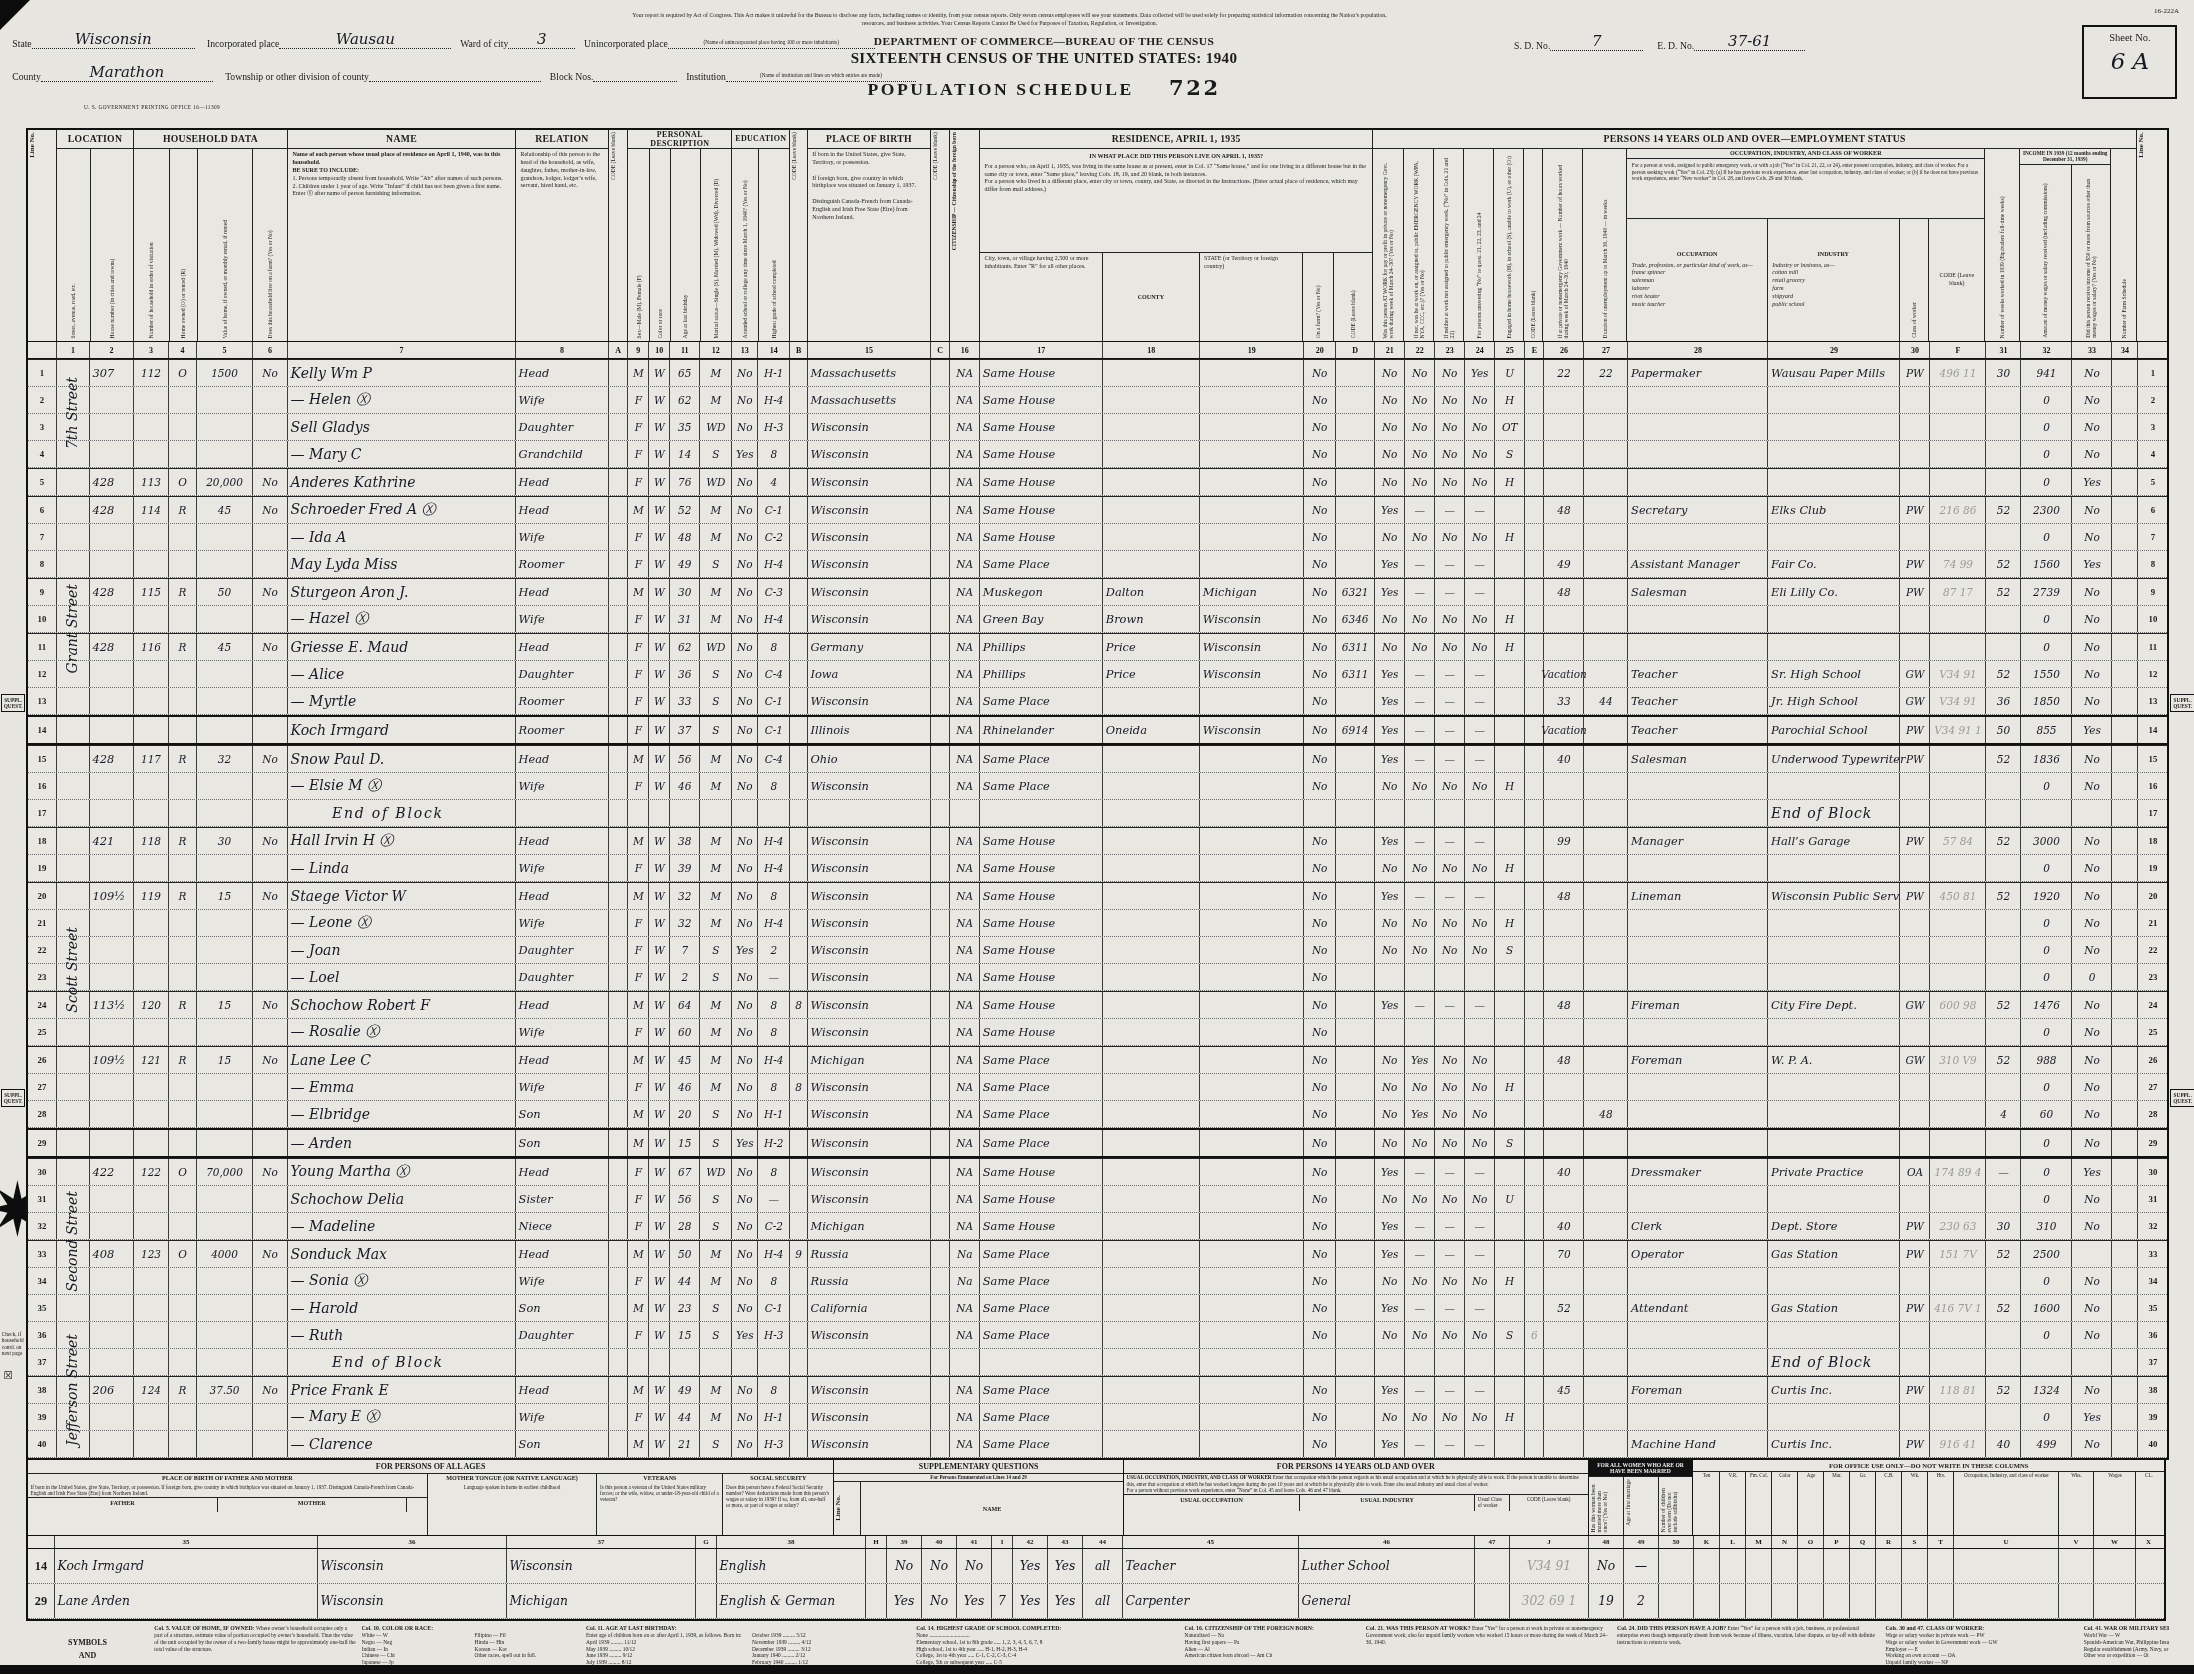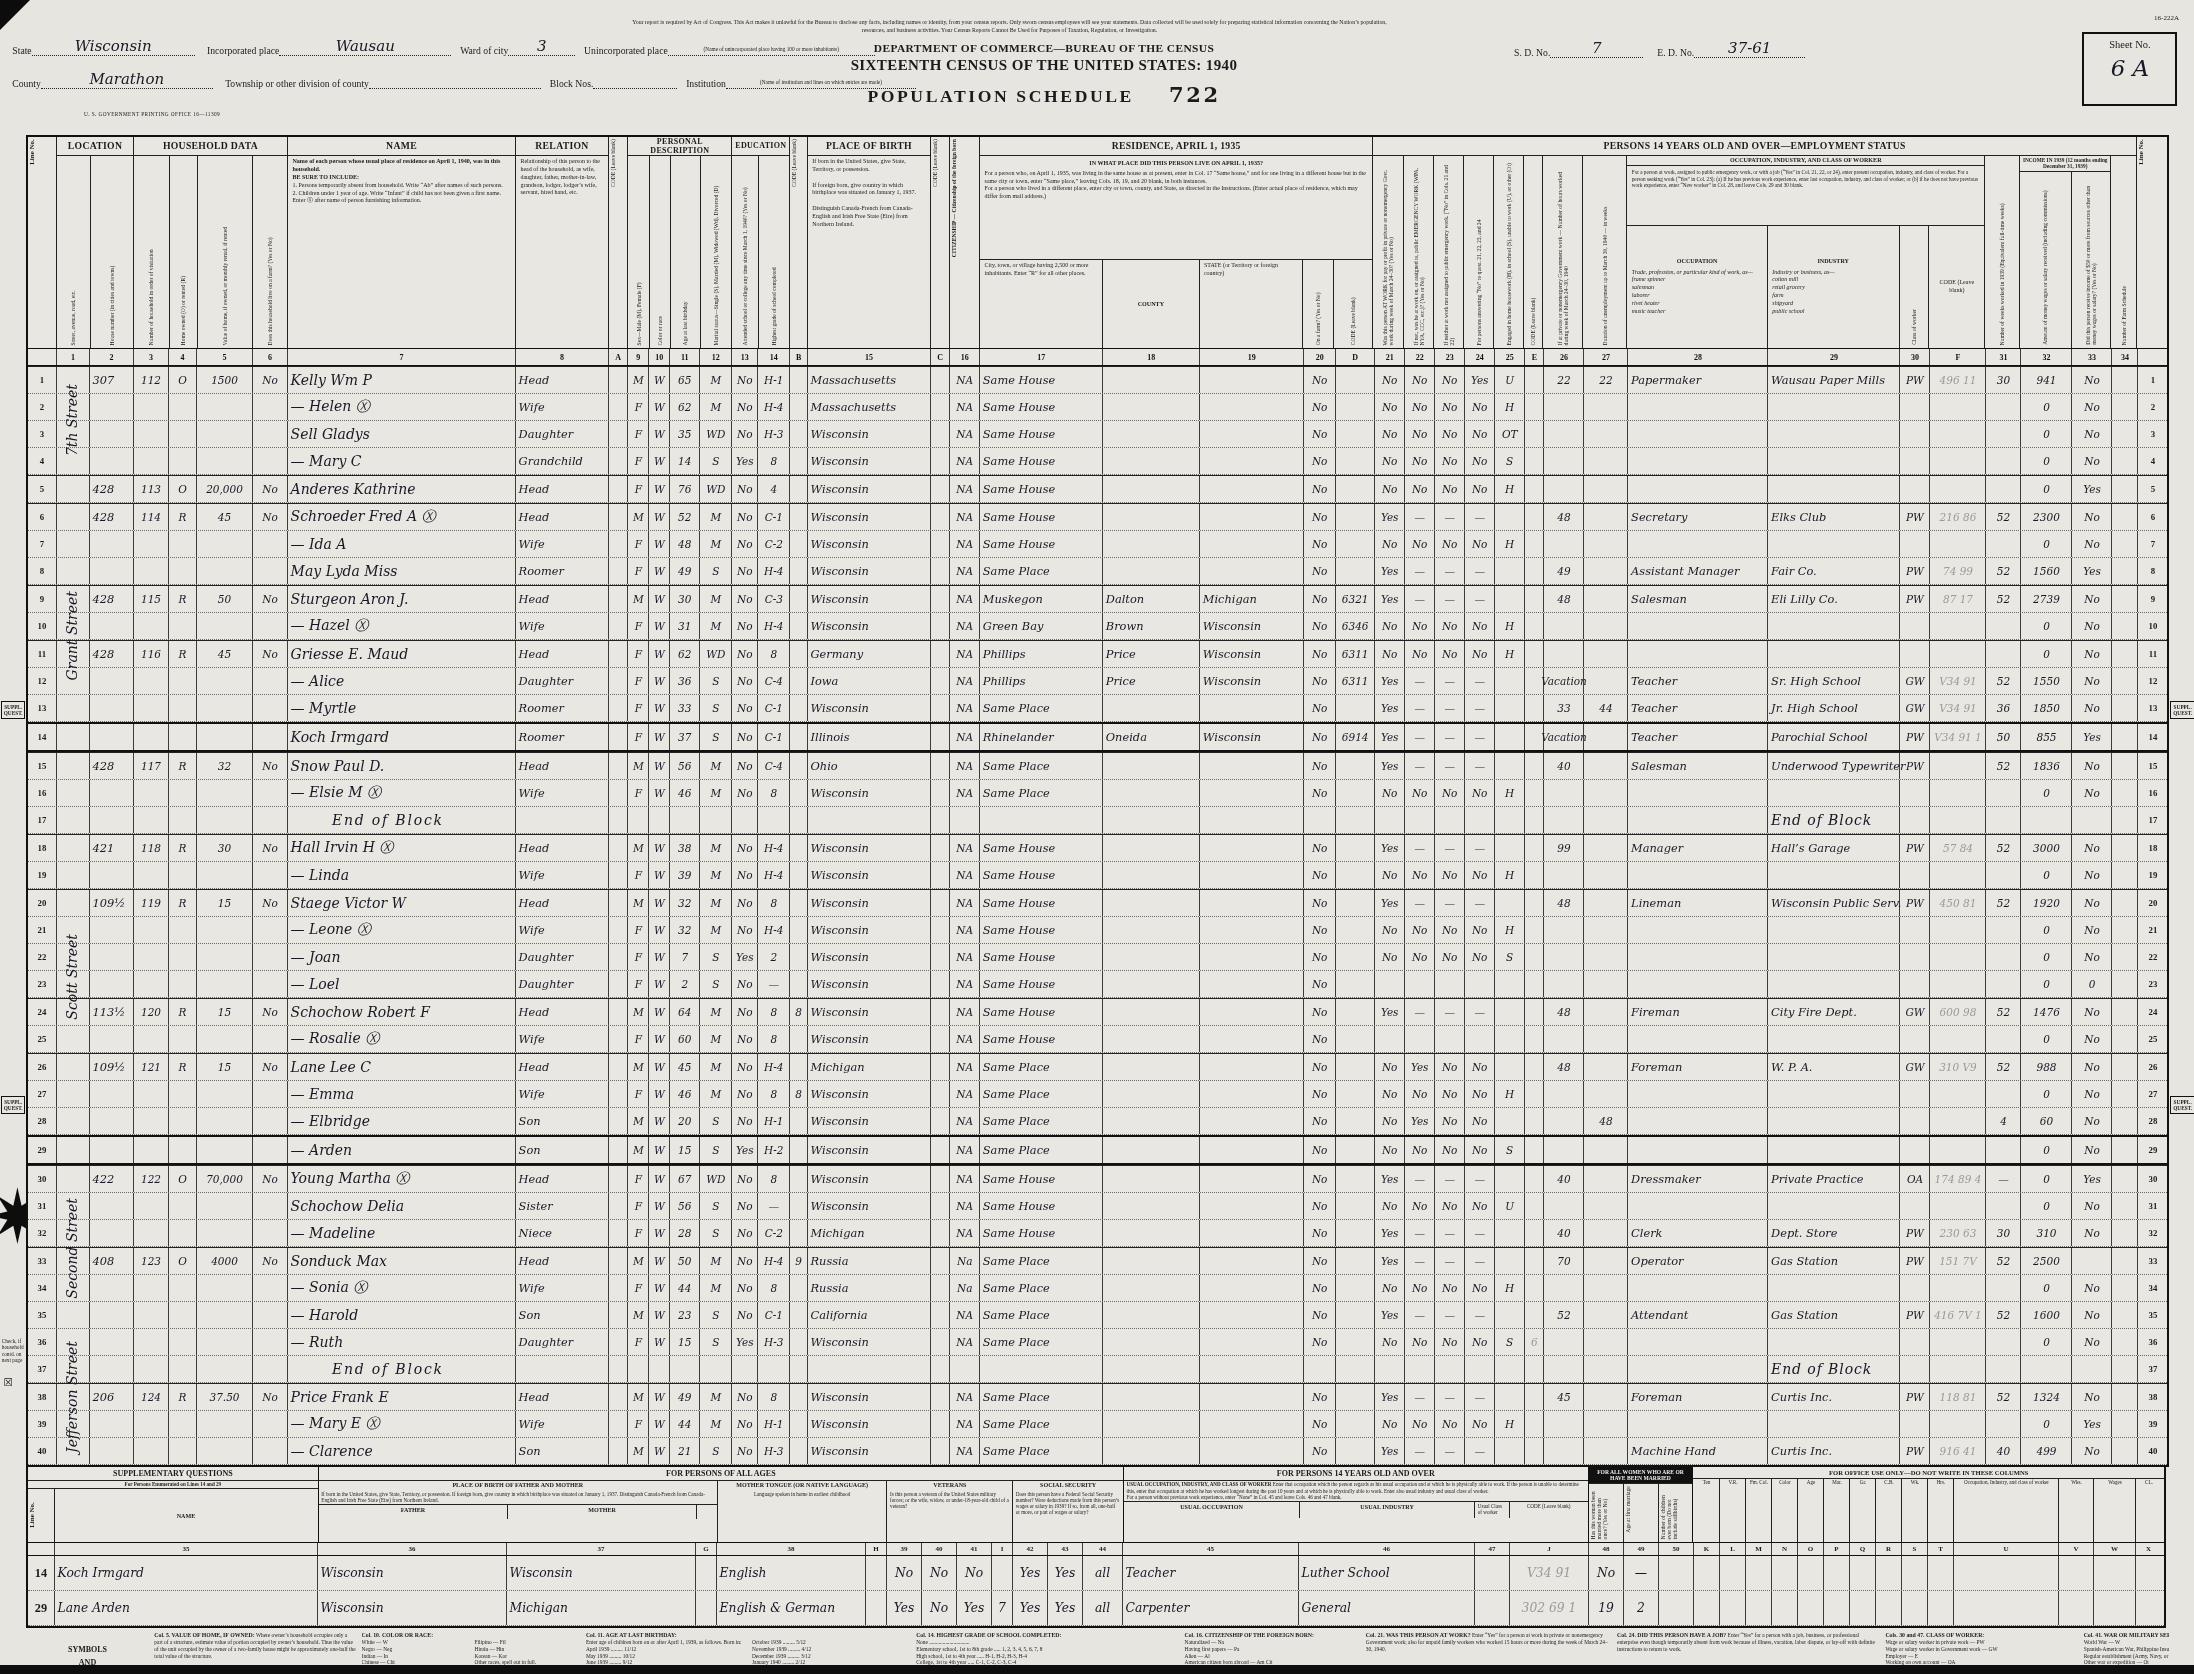--- a/index.html
+++ b/index.html
@@ -1,21 +1,21 @@
 <!DOCTYPE html>
 <html style="font-size:14px"><head>
 <meta charset="utf-8">
 <style>
 html,body{margin:0;padding:0;background:#b9b8b3;}
 .page{position:relative;width:2195px;height:1675px;background:#e6e5e0;overflow:hidden;
   font-family:"Liberation Serif",serif;color:#1b1b1b;}
 .corner{position:absolute;left:0;top:0;width:0;height:0;border-top:30px solid #0c0c0c;border-right:30px solid transparent;}
 .botbar{position:absolute;left:0;bottom:0;width:100%;height:10.5px;background:#0e0e0e;}
 
-.tophead{position:relative;height:128px;padding:3.5px 12.3px 0 12.3px;box-sizing:border-box;margin-top:7px;}
+.tophead{position:relative;height:128px;padding:3.5px 12.3px 0 12.3px;box-sizing:border-box;}
 .formno{position:absolute;right:16px;top:7px;font-size:7px;}
 .legal{position:absolute;left:632px;top:12.3px;width:755px;font-size:5.8px;line-height:1.25;text-align:center;}
 .deptline{position:absolute;left:772px;top:35px;width:544px;text-align:center;}
 .dept{font-size:11.4px;font-weight:bold;letter-spacing:0.4px;}
 .census{font-size:15px;font-weight:bold;margin-top:2.6px;letter-spacing:0.4px;}
 .popsched{font-size:17.6px;font-weight:bold;letter-spacing:2.6px;margin-top:8px;}
 .stamp{font-family:"DejaVu Serif",serif;font-weight:bold;font-size:21px;margin-left:35px;}
 .fields{position:absolute;left:12.3px;top:30px;width:755px;}
 .frow{display:flex;align-items:flex-end;margin-bottom:14px;}
 .flabel{font-size:9.7px;white-space:nowrap;}
@@ -2185,32 +2185,20 @@
     </div>
 
     <div class="rmargin">
       <div class="sq" style="top:566px">SUPPL. QUEST.</div>
       <div class="sq" style="top:961px">SUPPL. QUEST.</div>
     </div>
   </div>
 
   <div class="suppl">
     <div class="shead">
-      <div class="sg" style="width:290px">
-        <div class="sgt">SUPPLEMENTARY QUESTIONS</div>
-        <div class="tinyp" style="text-align:center;font-weight:bold">For Persons Enumerated on Lines 14 and 29</div>
-        <div class="ssub" style="border-top:0.9px solid #222">
-          <div class="ssc" style="width:26px;justify-content:center">
-              <div class="vt cb">Line No.</div>
-            </div>
-          <div class="ssc" style="width:263px;justify-content:center">
-              <div class="ph" style="margin:auto">NAME</div>
-            </div>
-        </div>
-      </div>
       <div class="sg" style="width:806px">
         <div class="sgt">FOR PERSONS OF ALL AGES</div>
         <div class="ssub">
           <div class="ssc" style="width:399px">
             <div class="ph">PLACE OF BIRTH OF FATHER AND MOTHER</div>
             <div class="tinyp">If born in the United States, give State, Territory, or possession. If foreign born, give country in which birthplace was situated on January 1, 1937. Distinguish Canada-French from Canada-English and Irish Free State (Eire) from Northern Ireland.</div>
             <div class="ssub" style="border-top:0.9px solid #222;flex:0 0 14px">
               <div class="ssc" style="width:189px">
                   <div class="ph">FATHER</div>
                 </div>
@@ -2225,20 +2213,32 @@
             <div class="tinyp" style="text-align:center">Language spoken in home in earliest childhood</div>
           </div>
           <div class="ssc" style="width:126px">
             <div class="ph">VETERANS</div>
             <div class="tinyp">Is this person a veteran of the United States military forces; or the wife, widow, or under-18-year-old child of a veteran?</div>
           </div>
           <div class="ssc" style="width:111px">
             <div class="ph">SOCIAL SECURITY</div>
             <div class="tinyp">Does this person have a Federal Social Security number? Were deductions made from this person’s wages or salary in 1939? If so, from all, one-half or more, or part of wages or salary?</div>
           </div>
+        </div>
+      </div>
+      <div class="sg" style="width:290px">
+        <div class="sgt">SUPPLEMENTARY QUESTIONS</div>
+        <div class="tinyp" style="text-align:center;font-weight:bold">For Persons Enumerated on Lines 14 and 29</div>
+        <div class="ssub" style="border-top:0.9px solid #222">
+          <div class="ssc" style="width:26px;justify-content:center">
+              <div class="vt cb">Line No.</div>
+            </div>
+          <div class="ssc" style="width:263px;justify-content:center">
+              <div class="ph" style="margin:auto">NAME</div>
+            </div>
         </div>
       </div>
       <div class="sg" style="width:465px">
         <div class="sgt">FOR PERSONS 14 YEARS OLD AND OVER</div>
         <div class="tinyp"><b>USUAL OCCUPATION, INDUSTRY, AND CLASS OF WORKER</b> <span class="pre">Enter that occupation which the person regards as his usual occupation and at which he is physically able to work. If the person is unable to determine this, enter that occupation at which he has worked longest during the past 10 years and at which he is physically able to work. Enter also usual industry and usual class of worker.
 For a person without previous work experience, enter “None” in Col. 45 and leave Cols. 46 and 47 blank.</span></div>
         <div class="ssub" style="border-top:0.9px solid #222;flex:0 0 16px">
           <div class="ssc" style="width:176px">
               <div class="ph">USUAL OCCUPATION</div>
             </div>

